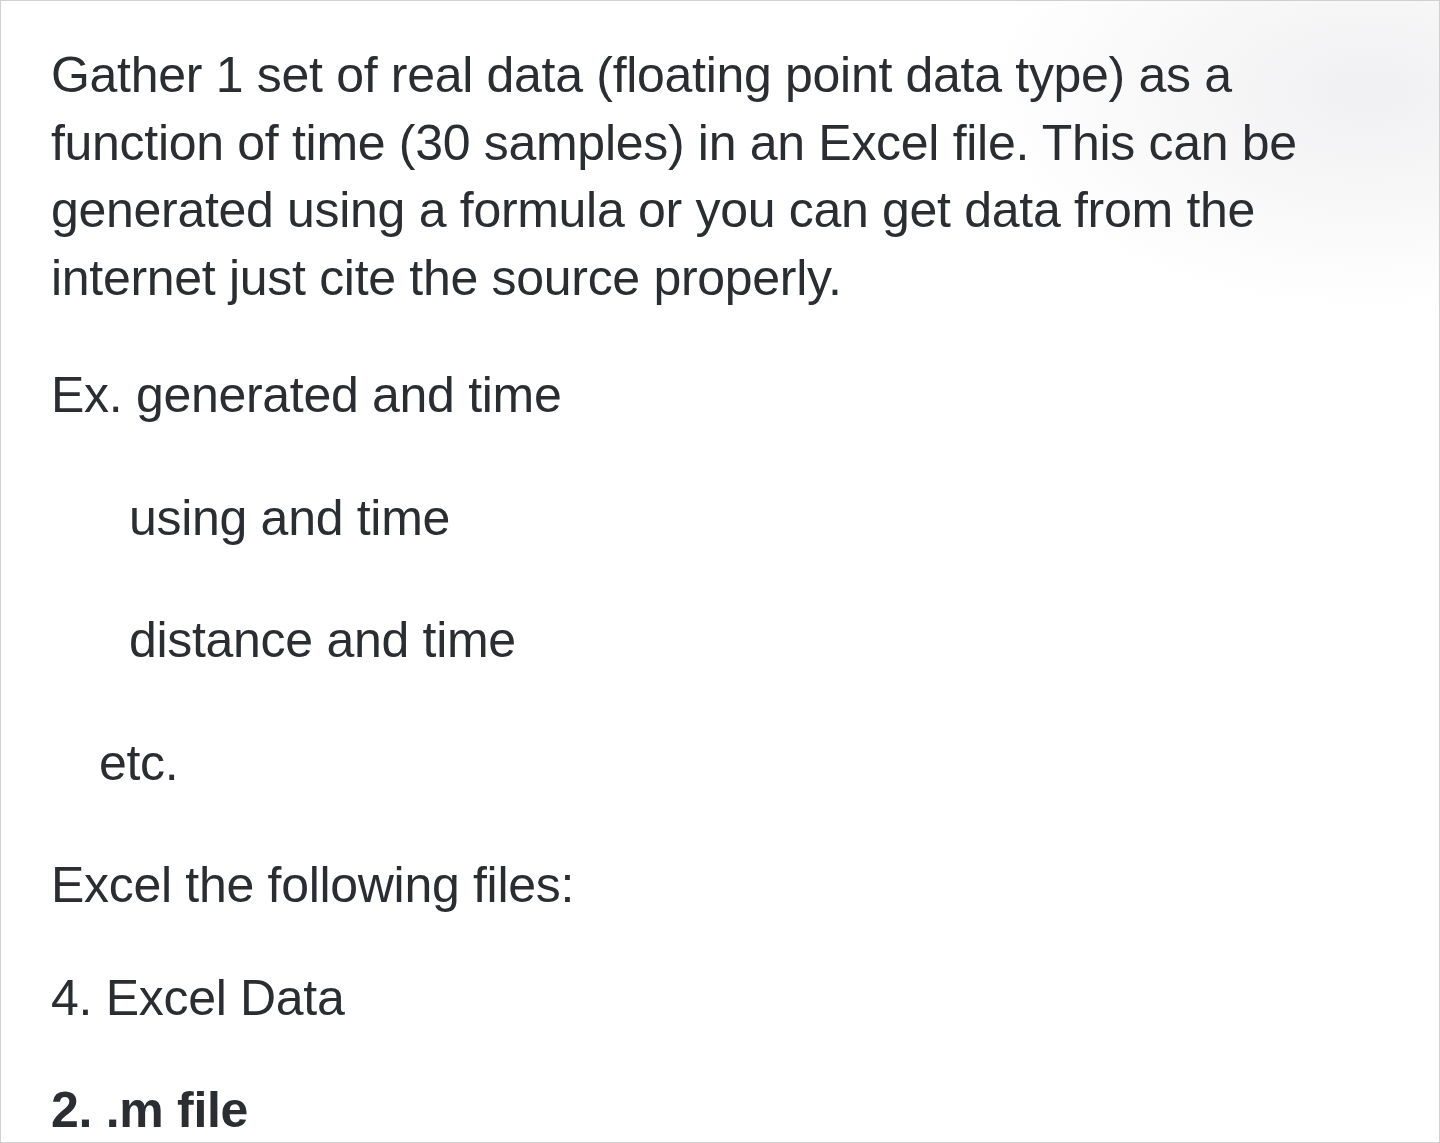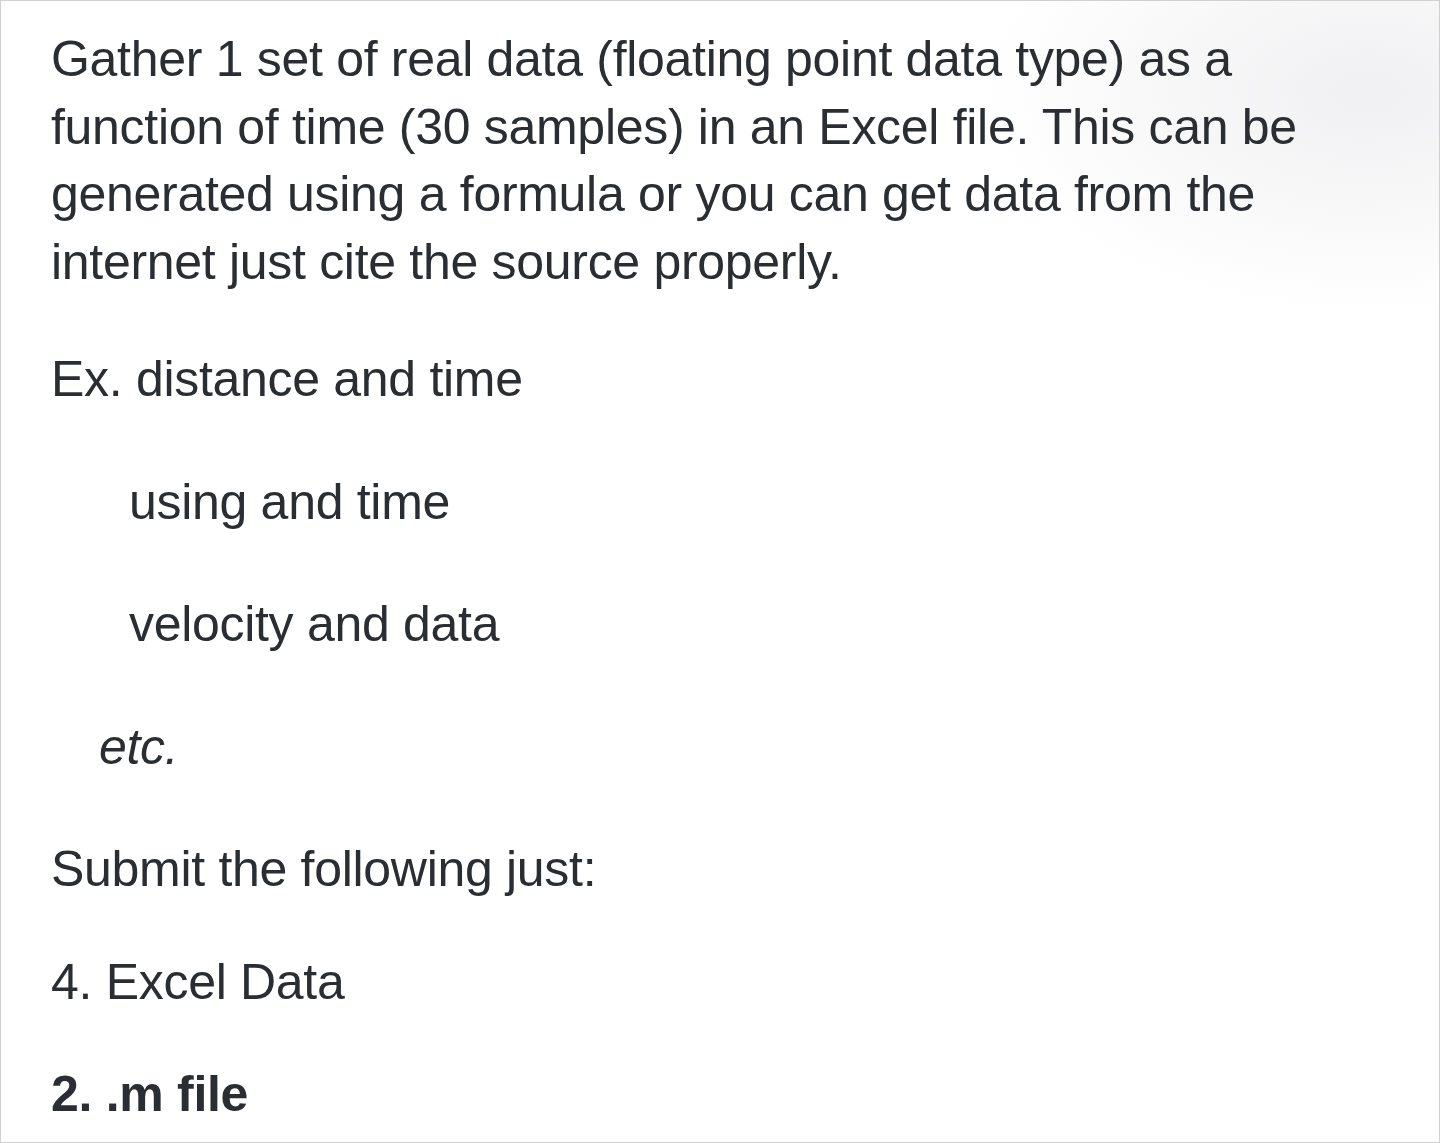--- a/index.html
+++ b/index.html
@@ -16,54 +16,54 @@
       color: #2a2e33;
       font-size: 50px;
       line-height: 1.35;
       letter-spacing: -0.3px;
       border: 1px solid #d0d0d0;
       position: relative;
       background: radial-gradient(ellipse 700px 400px at 95% 8%, #f0f0f2 0%, #ffffff 55%);
     }
     .paragraph {
       margin-bottom: 50px;
+      margin-top: 16px;
     }
     .example-line {
       margin-bottom: 55px;
     }
     .indented {
       margin-left: 78px;
       margin-bottom: 55px;
     }
     .indented-small {
       margin-left: 48px;
       margin-bottom: 55px;
-      font-style: italic;
     }
     .submit-line {
       margin-bottom: 45px;
     }
     .list-item {
       margin-bottom: 45px;
     }
     .list-item:last-child {
       margin-bottom: 0;
       font-weight: bold;
     }
   </style>
 </head>
 <body>
 
 <div class="paragraph">Gather 1 set of real data (floating point data type) as a function of time (30 samples)  in an Excel file. This can be generated using a formula or you can get data from the internet just cite the source properly.</div>
 
-<div class="example-line">Ex. distance and time</div>
+<div class="example-line">Ex. generated and time</div>
 
 <div class="indented">using and time</div>
 
-<div class="indented">velocity and data</div>
+<div class="indented">distance and time</div>
 
 <div class="indented-small">etc.</div>
 
-<div class="submit-line">Submit the following just:</div>
+<div class="submit-line">Excel the following files:</div>
 
 <div class="list-item">4. Excel Data</div>
 
 <div class="list-item">2. .m file</div>
 
 </body></html>

